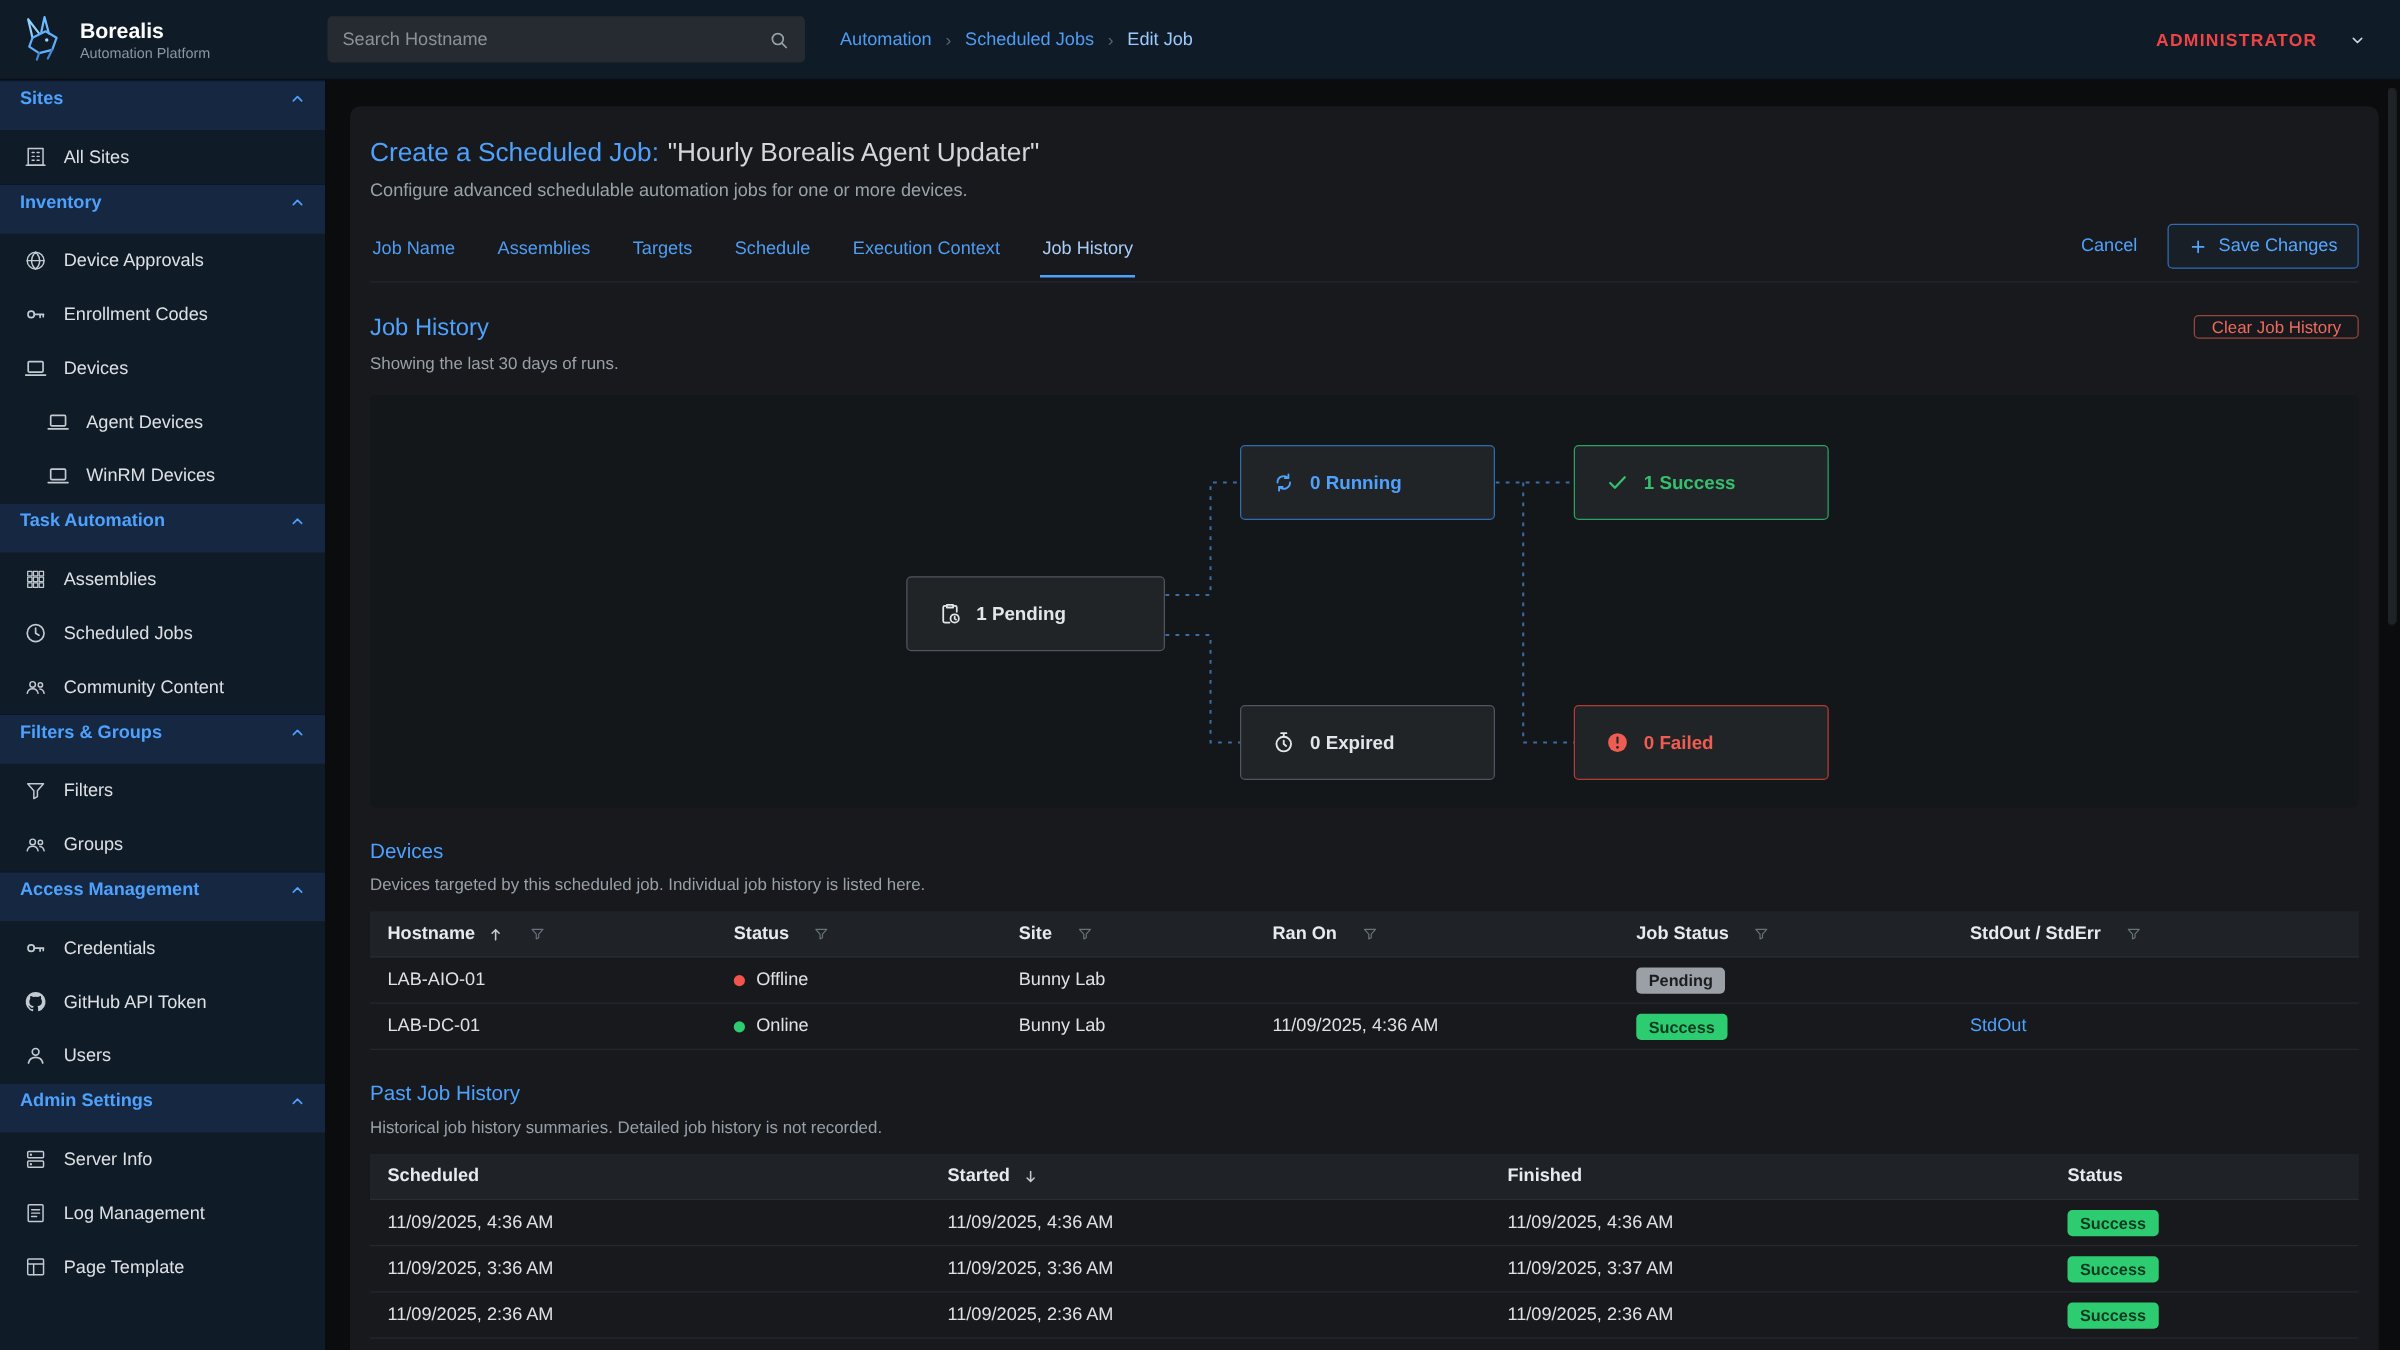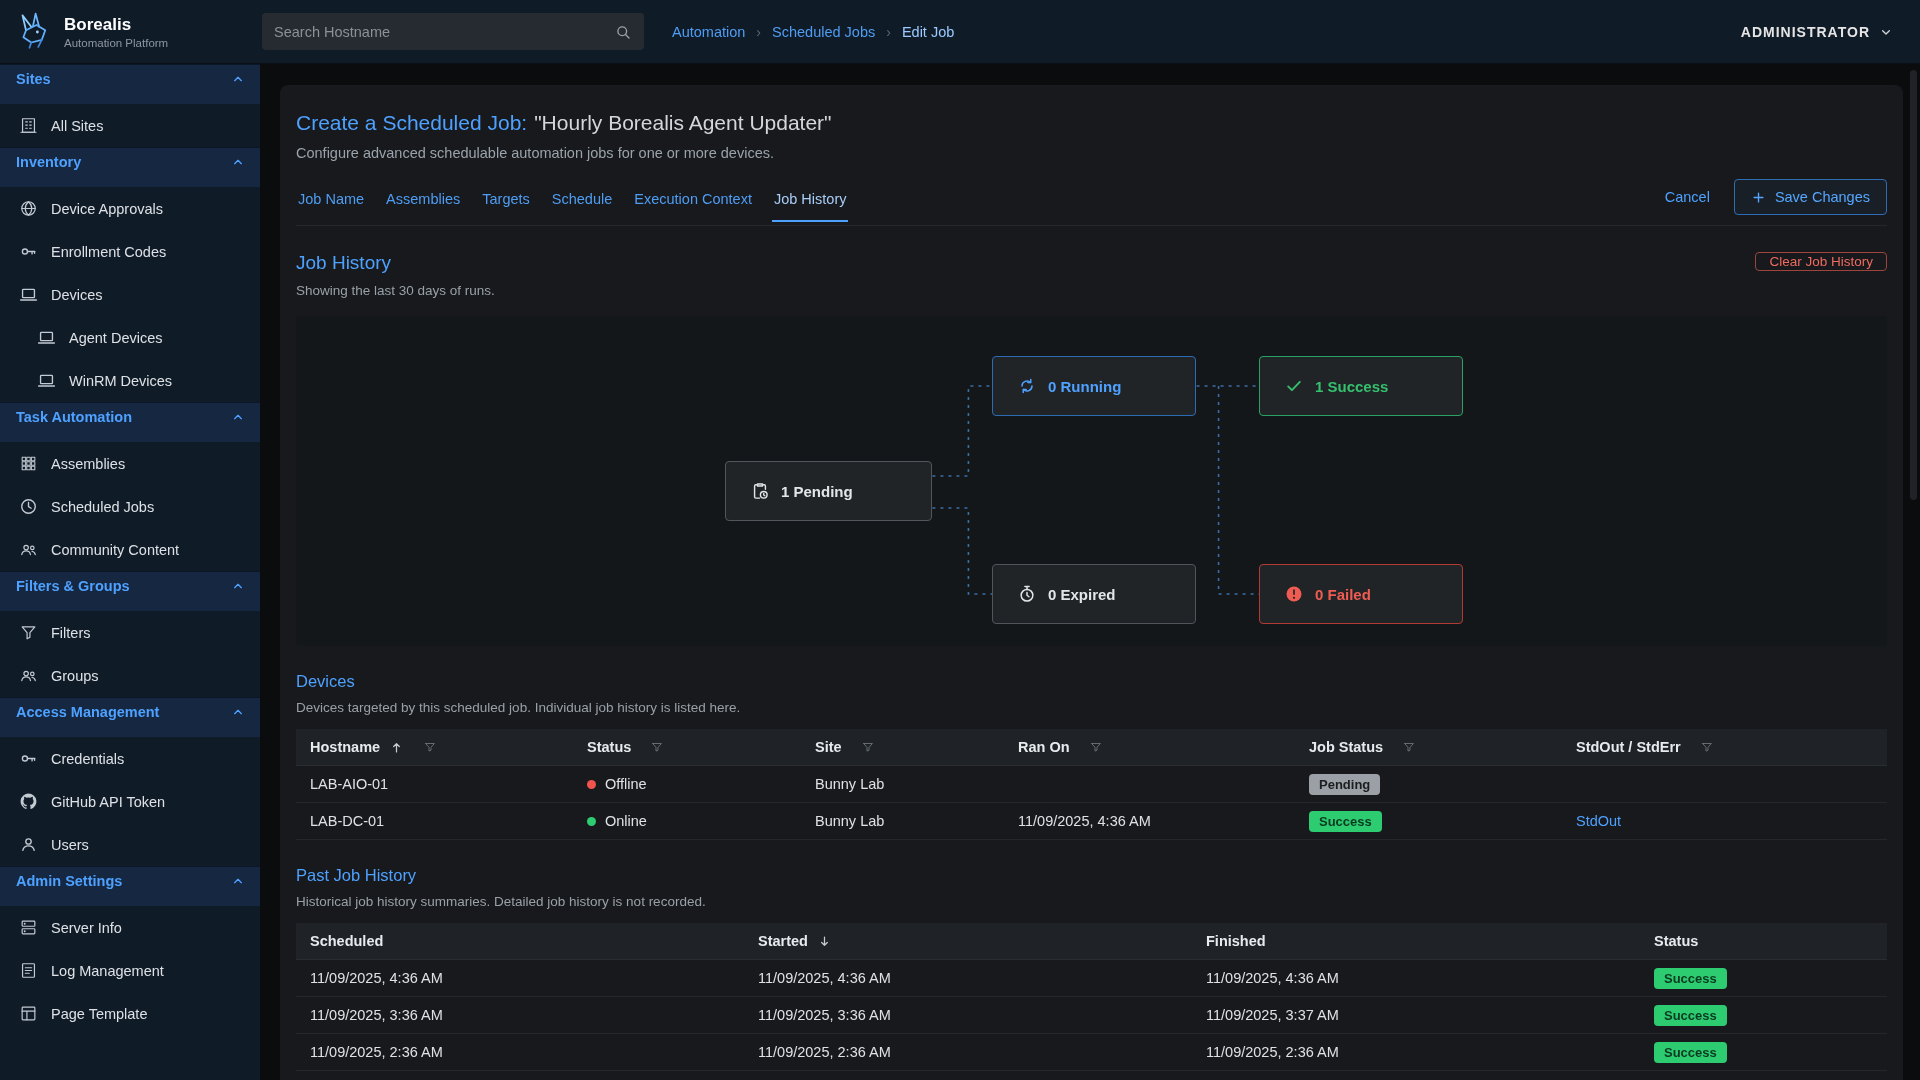--- a/index.html
+++ b/index.html
@@ -14,21 +14,21 @@
 .brand-sub{font-size:11.5px;color:#8d97a3;margin-top:2px;}
 .search{width:382px;height:37px;background:#262b31;border-radius:4px;display:flex;align-items:center;padding:0 12px;margin-left:2px;}
 .search input{flex:1;background:transparent;border:none;outline:none;color:#d5d9dd;font-size:14.5px;font-family:inherit;}
 .search input::placeholder{color:#8a9199;}
 .search-icon{width:18px;height:18px;color:#9aa2aa;display:flex;}
 .breadcrumb{display:flex;align-items:center;margin-left:28px;font-size:14.5px;}
 .crumb{color:#4f9df3;cursor:pointer;}
 .crumb.current{color:#9ccaff;}
 .crumb-sep{color:#5c6670;margin:0 11px;font-size:14px;}
 .topbar-spacer{flex:1;}
-.user{display:flex;align-items:center;gap:8px;margin-right:26px;color:#e5e5e5;font-size:14px;font-weight:700;letter-spacing:1px;cursor:pointer;}
+.user{display:flex;align-items:center;gap:24px;margin-right:26px;color:#ef4444;font-size:14px;font-weight:700;letter-spacing:1px;cursor:pointer;}
 .user .chev{width:16px;height:16px;color:#cfd4d9;display:flex;}
 
 
 .shell{display:flex;height:1016px;}
 .sidebar{width:260px;flex:none;background:#101b28;overflow:hidden;}
 .side-section{height:40px;display:flex;align-items:center;justify-content:space-between;padding:0 14px 12px 16px;
   background:#152741;border-top:1px solid #0d1626;color:#4ea1ff;font-size:14.5px;font-weight:700;cursor:pointer;}
 .side-chev{width:16px;height:16px;color:#4ea1ff;display:flex;}
 .side-item{height:43px;display:flex;align-items:center;gap:13px;padding-left:19px;font-size:14.5px;color:#dde1e5;cursor:pointer;}
 .side-item.indent{padding-left:37px;}
@@ -37,21 +37,21 @@
 
 
 .main{flex:1;padding:21px 17px 0 20px;overflow:hidden;}
 .panel{background:#17191c;border-radius:8px;padding:26px 16px 60px;min-height:1400px;}
 .page-title{font-size:21px;font-weight:500;}
 .title-prefix{color:#4ea1ff;}
 .title-name{color:#d4d7da;margin-left:7px;font-weight:400;}
 .page-sub{color:#9aa3ab;font-size:14.5px;margin-top:10px;}
 
 .tabs-row{display:flex;align-items:center;margin-top:18px;border-bottom:1px solid #24282c;}
-.tab-bar{display:flex;gap:18px;}
+.tab-bar{display:flex;gap:30px;}
 .tab{font-size:14.5px;color:#4f9df3;padding:8px 2px 13px;font-weight:500;cursor:pointer;}
 .tab.active{color:#a9cdf8;border-bottom:2px solid #4ea1ff;margin-bottom:-1px;}
 .tabs-actions{margin-left:auto;display:flex;align-items:center;gap:24px;padding-bottom:10px;}
 .cancel-link{color:#4ea1ff;font-size:14.5px;cursor:pointer;}
 .save-btn{display:flex;align-items:center;gap:9px;border:1px solid #2f6cb3;color:#55a6ff;background:rgba(78,161,255,0.05);
   font-size:14.5px;padding:9px 16px;border-radius:4px;cursor:pointer;font-family:inherit;}
 .plus-icon{width:15px;height:15px;display:flex;}
 .plus-icon svg{width:100%;height:100%;}
 
 .section-row{display:flex;align-items:flex-start;justify-content:space-between;margin-top:26px;}

